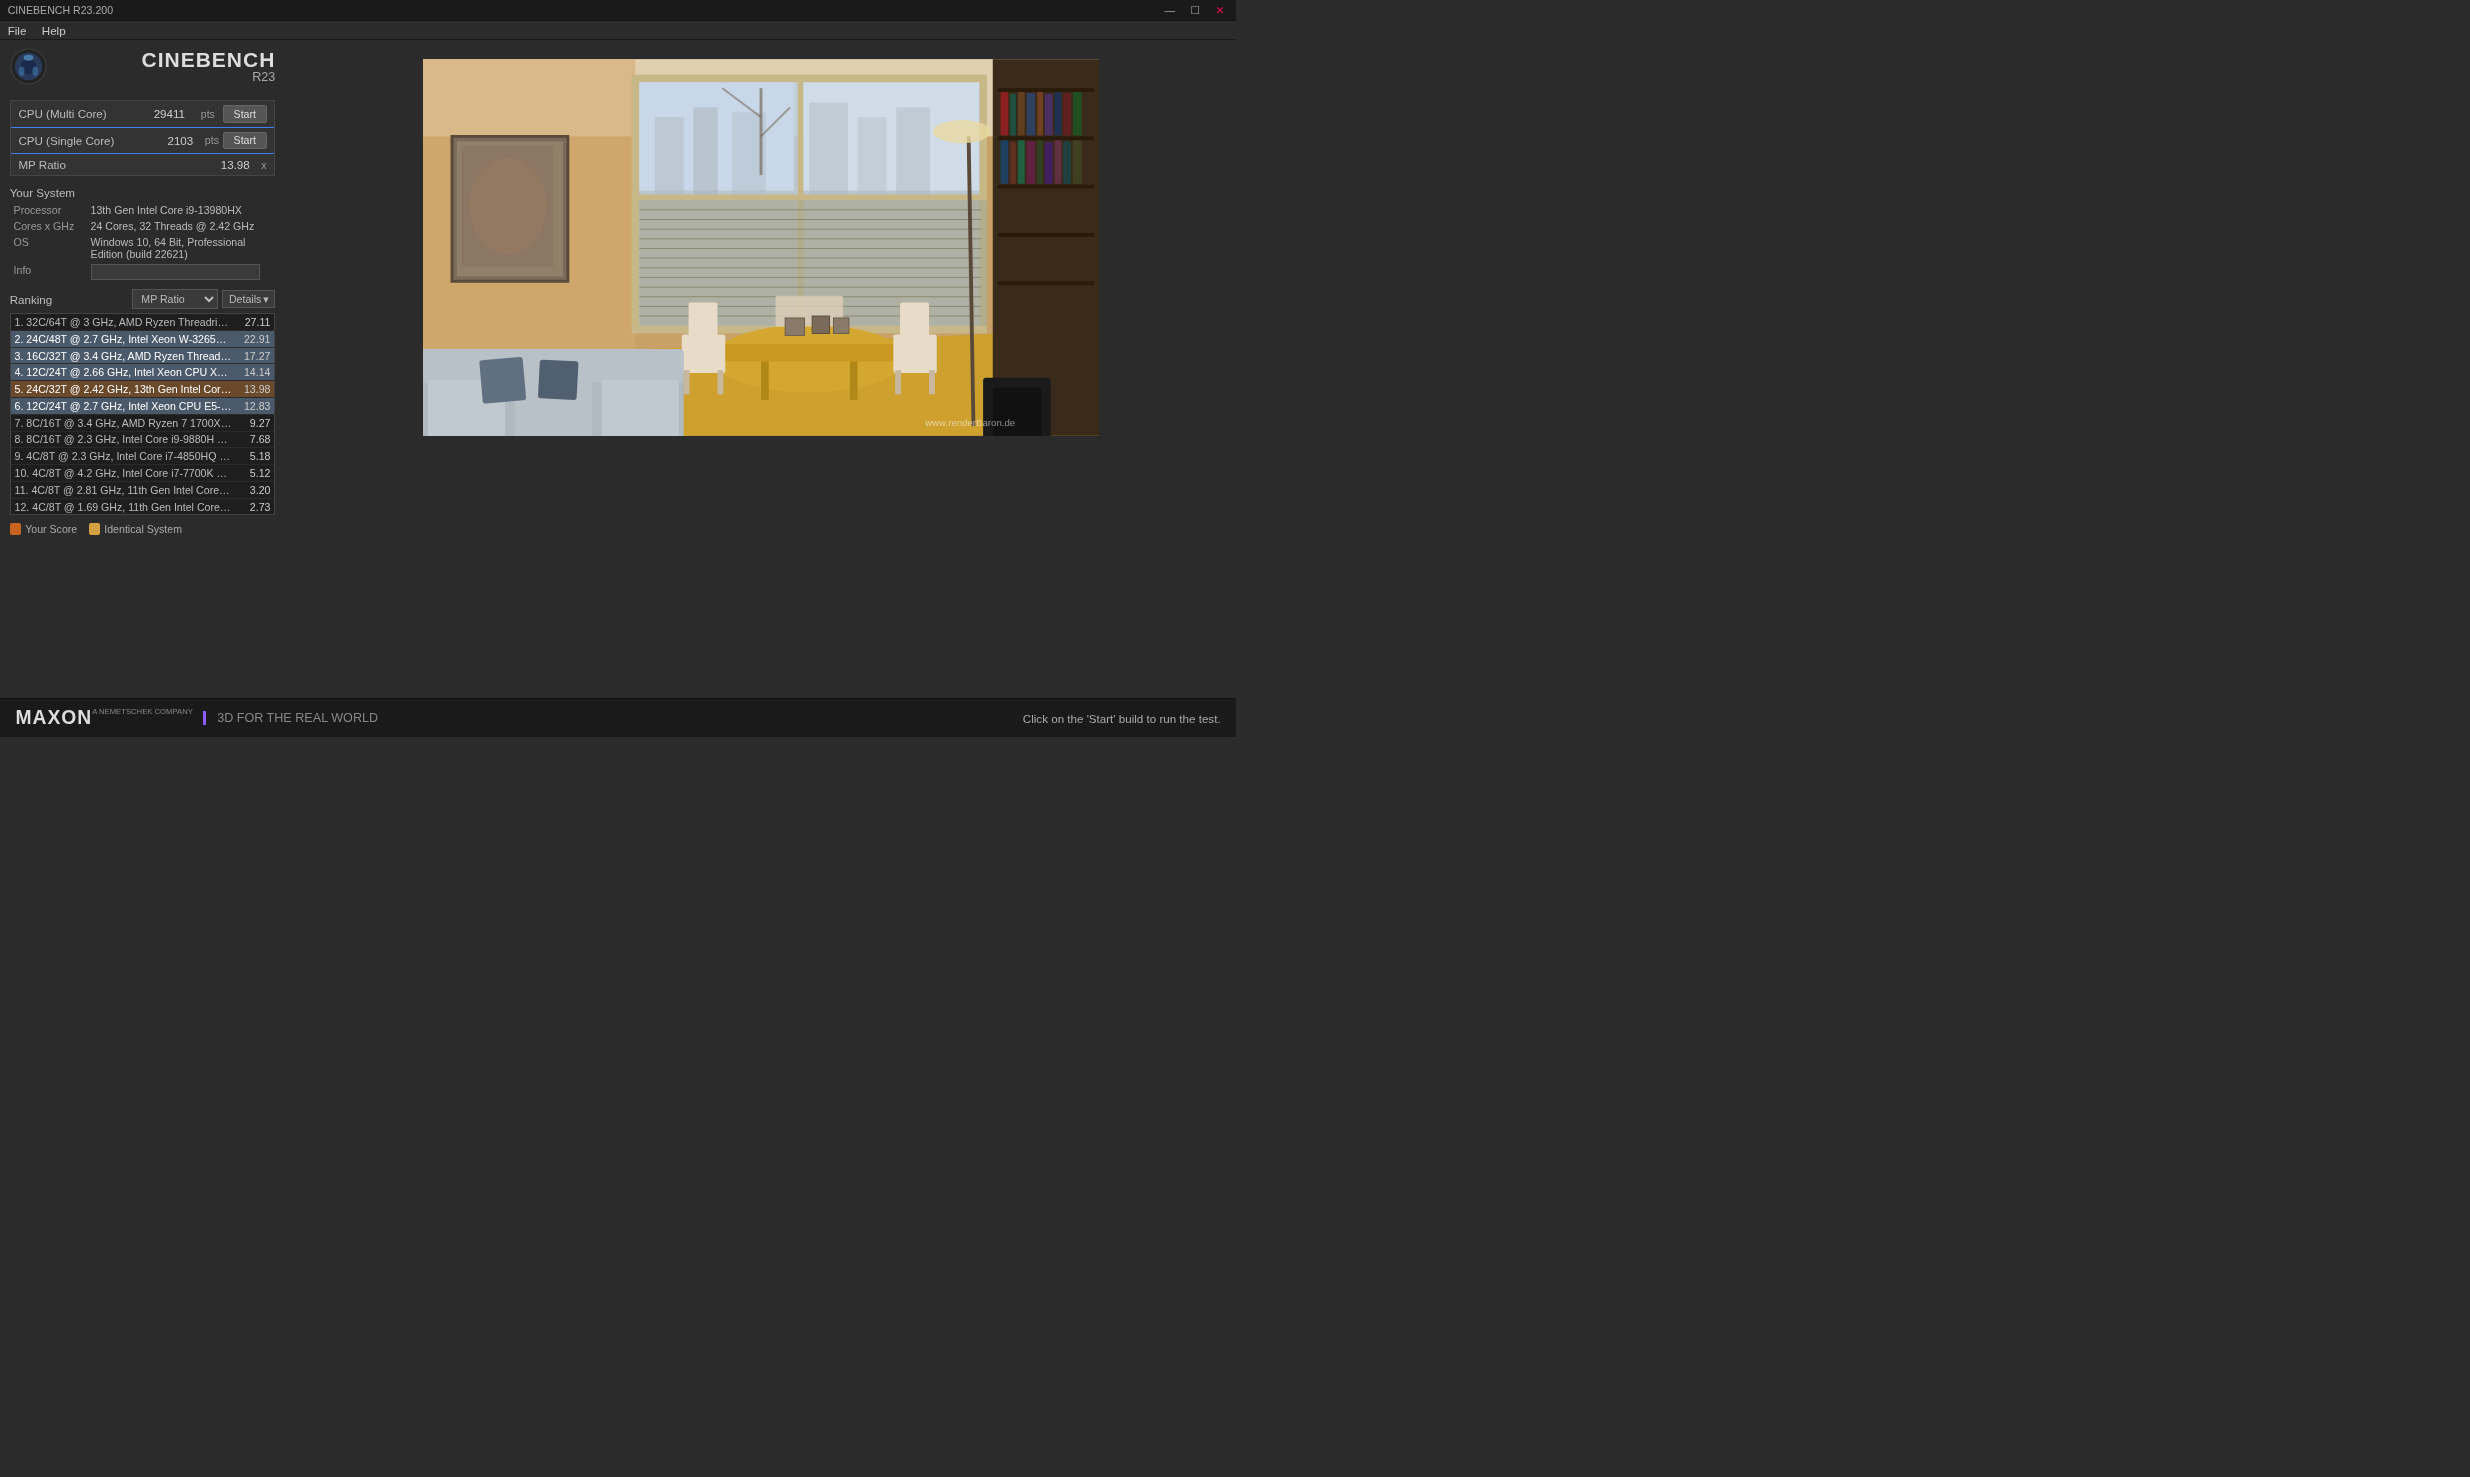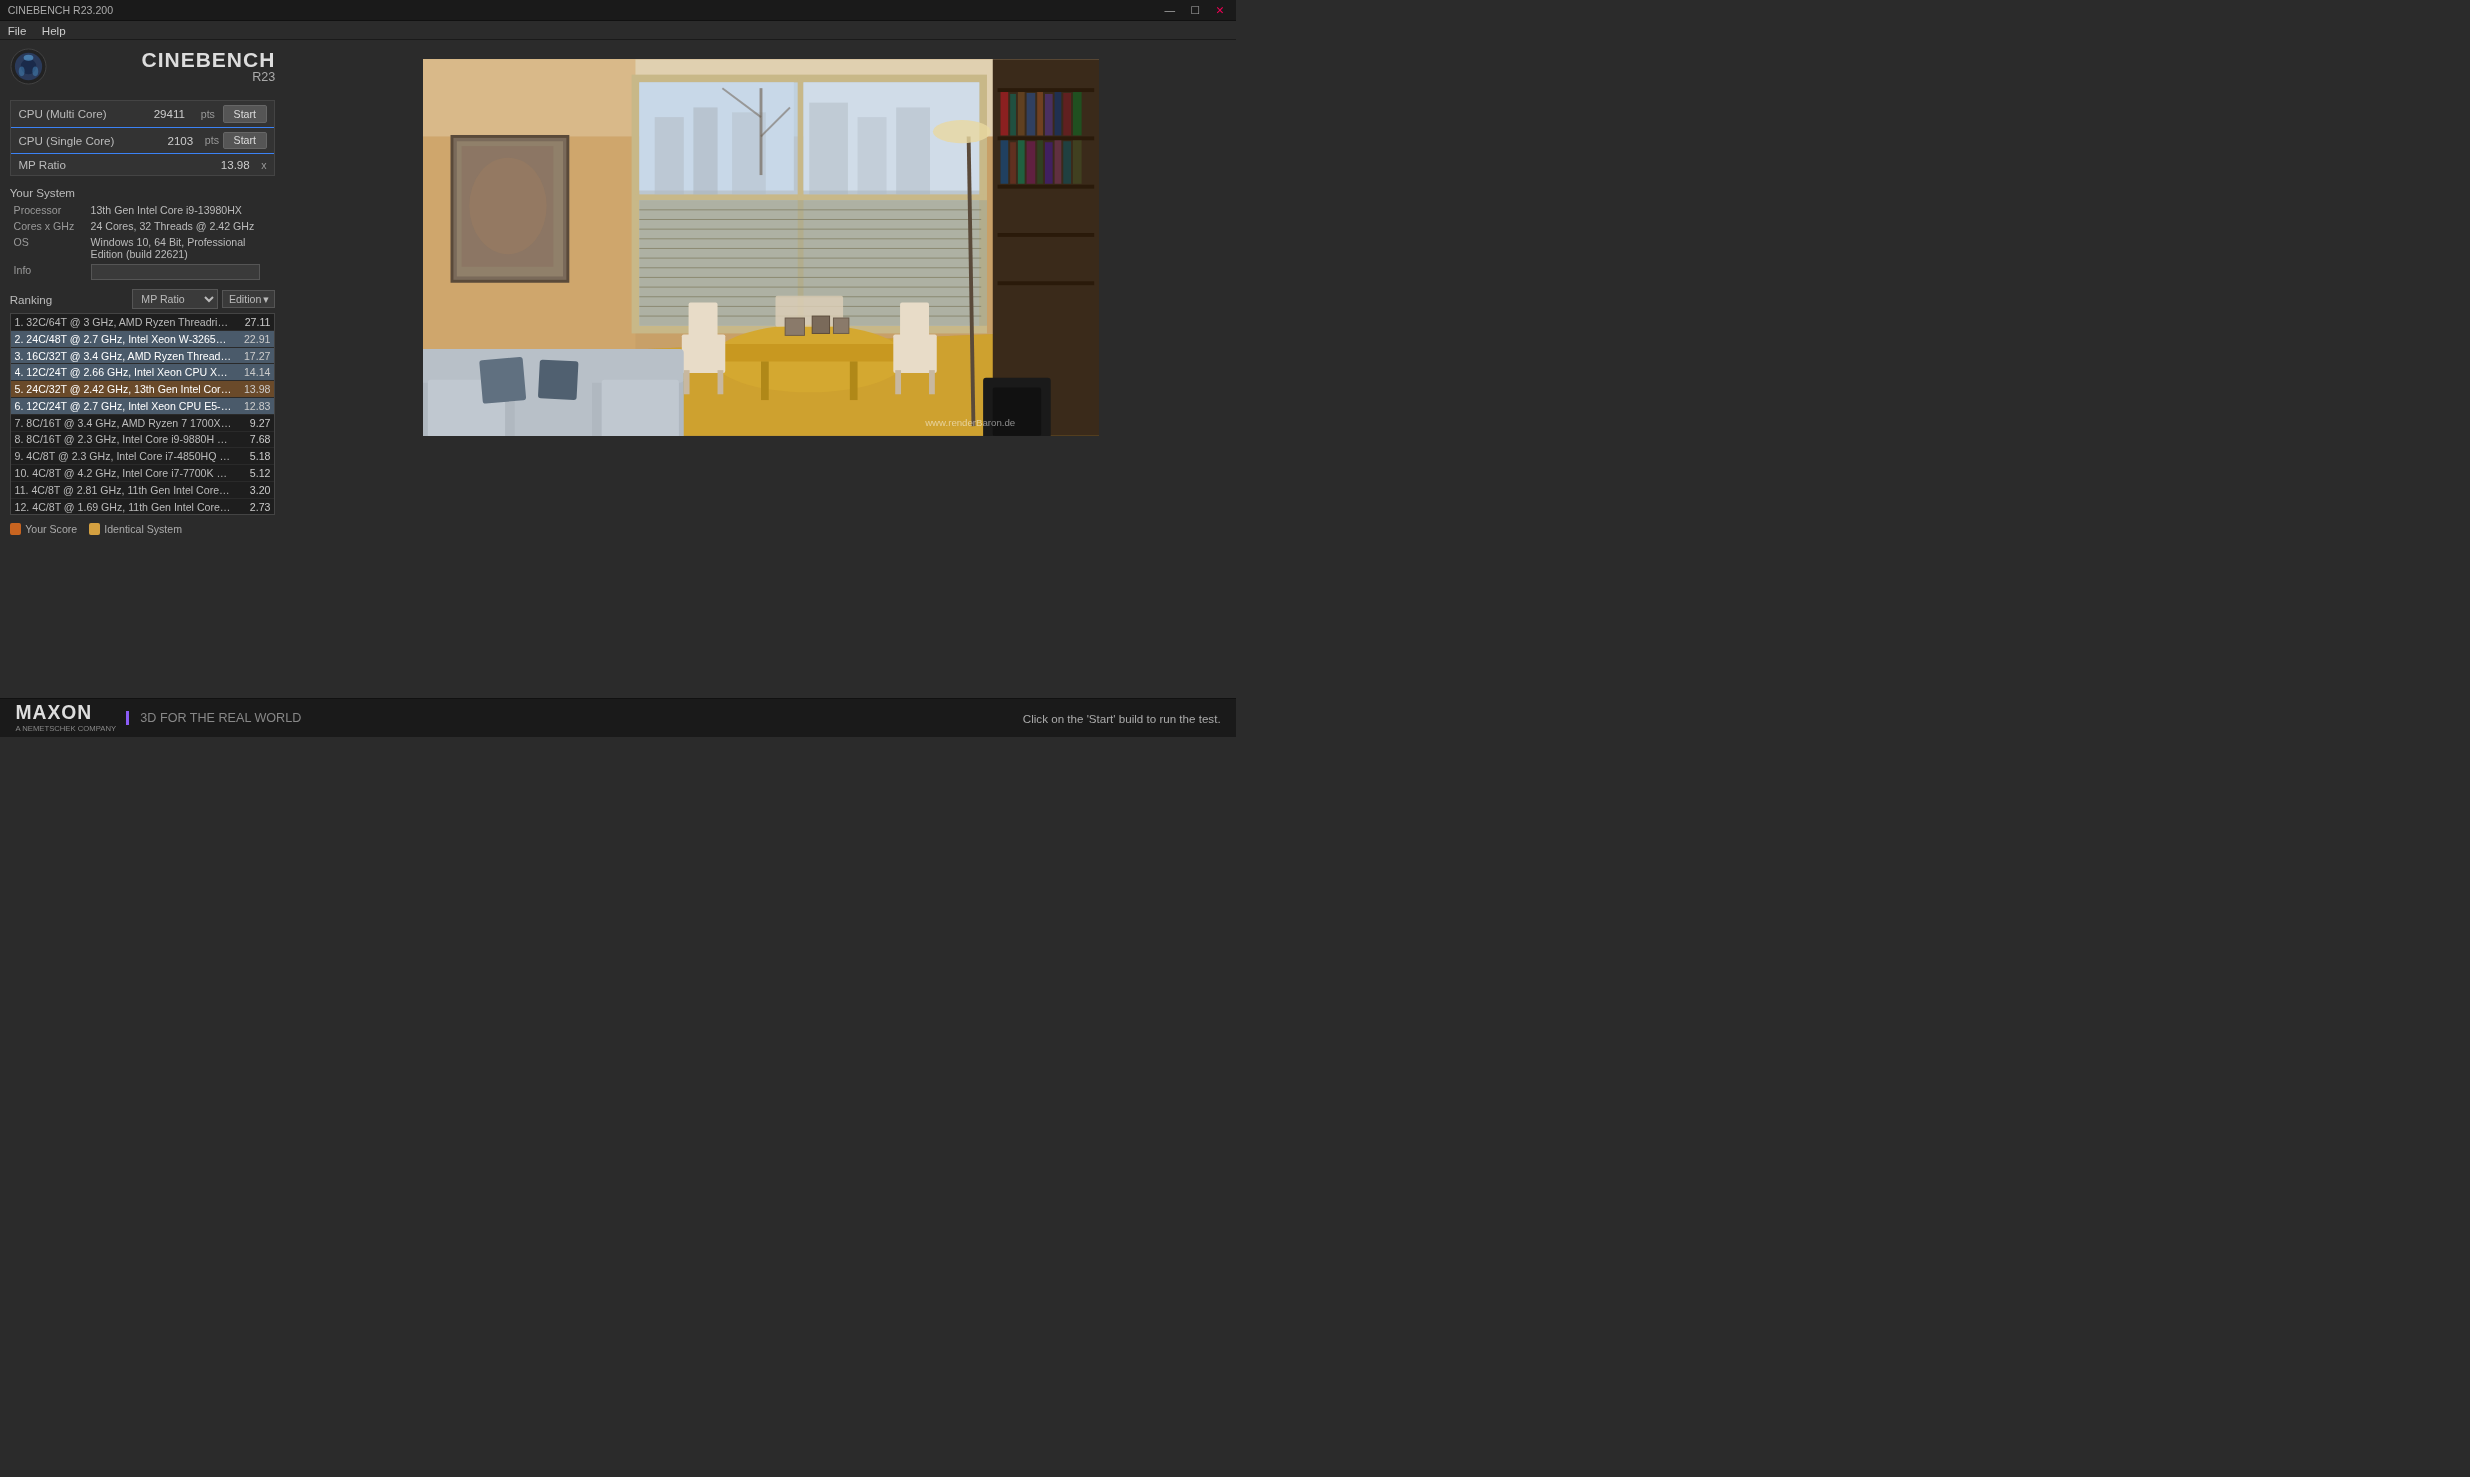--- a/index.html
+++ b/index.html
@@ -393,21 +393,21 @@
 
     <div class="ranking-header">
       <span class="ranking-title">Ranking</span>
       <div class="ranking-controls">
         <select class="dropdown">
           <option>MP Ratio</option>
           <option>Multi Core</option>
           <option>Single Core</option>
         </select>
         <button class="details-btn">
-          <span>Edition</span>
+          <span>Details</span>
           <span>▾</span>
         </button>
       </div>
     </div>
 
     <div class="ranking-list">
       <div class="ranking-list-wrapper">
 
         <div class="rank-item">
           <span class="rank-label">1. 32C/64T @ 3 GHz, AMD Ryzen Threadripper 2990WX 3...</span>
@@ -600,21 +600,21 @@
 
         <text x="520" y="380" font-family="Arial" font-size="10" fill="white" opacity="0.5">www.renderBaron.de</text>
       </svg>
     </div>
   </div>
 
 </div>
 
 <div class="bottom-bar">
   <div class="maxon-logo">
-    <div style="display:flex;flex-direction:column;">
+    <div style="display:flex;flex-direction:row;">
       <span class="maxon-text">MAXON</span>
       <span class="maxon-sub">A NEMETSCHEK COMPANY</span>
     </div>
     <span class="tagline">3D FOR THE REAL WORLD</span>
   </div>
   <span class="status-text">Click on the 'Start' build to run the test.</span>
 </div>
 
 
 </body></html>

